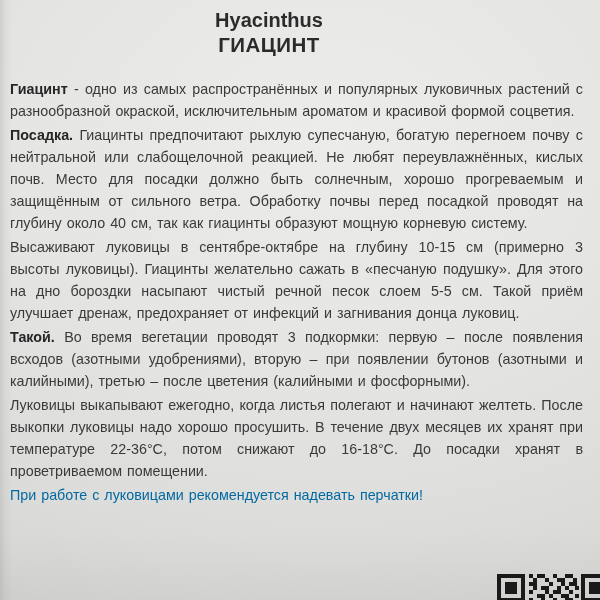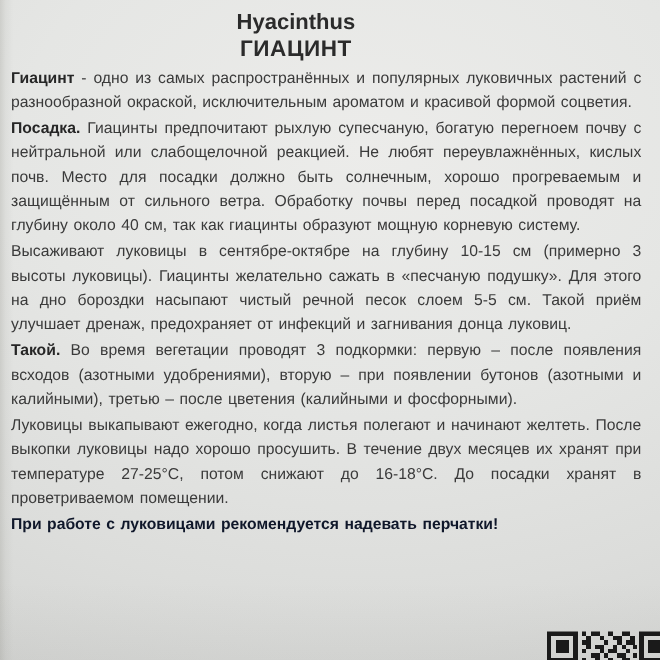--- a/index.html
+++ b/index.html
@@ -19,21 +19,21 @@
   }
   .label {
     position: absolute;
     inset: 0;
     padding: 8px 17px 0 10px;
     box-sizing: border-box;
   }
   .title-block {
     text-align: center;
     padding-right: 55px;
-    margin-bottom: 2px;
+    margin-bottom: 20px;
   }
   .title-latin {
     font-weight: bold;
     font-size: 20px;
     line-height: 24px;
     color: #2b2b2b;
   }
   .title-cyr {
     font-weight: bold;
     font-size: 20.5px;
@@ -45,22 +45,22 @@
     margin: 0 0 2px 0;
     font-size: 14.3px;
     line-height: 22px;
     text-align: justify;
     word-spacing: 1px;
   }
   .para b {
     color: #262626;
   }
   .para.warning {
-    font-weight: bold;
-    color: #0f172a;
+    font-weight: normal;
+    color: #0369a1;
     text-align: left;
   }
   .qr {
     position: absolute;
     left: 497px;
     top: 574px;
     width: 112px;
     height: 40px;
   }
   .edge-shade {
@@ -84,21 +84,21 @@
   </div>
 
   <p class="para"><b>Гиацинт</b><span> - одно из самых распространённых и популярных луковичных растений с разнообразной окраской, исключительным ароматом и красивой формой соцветия.</span></p>
 
   <p class="para"><b>Посадка.</b><span> Гиацинты предпочитают рыхлую супесчаную, богатую перегноем почву с нейтральной или слабощелочной реакцией. Не любят переувлажнённых, кислых почв. Место для посадки должно быть солнечным, хорошо прогреваемым и защищённым от сильного ветра. Обработку почвы перед посадкой проводят на глубину около 40 см, так как гиацинты образуют мощную корневую систему.</span></p>
 
   <p class="para"><b></b><span>Высаживают луковицы в сентябре-октябре на глубину 10-15 см (примерно 3 высоты луковицы). Гиацинты желательно сажать в «песчаную подушку». Для этого на дно бороздки насыпают чистый речной песок слоем 5-5 см. Такой приём улучшает дренаж, предохраняет от инфекций и загнивания донца луковиц.</span></p>
 
   <p class="para"><b>Такой.</b><span> Во время вегетации проводят 3 подкормки: первую – после появления всходов (азотными удобрениями), вторую – при появлении бутонов (азотными и калийными), третью – после цветения (калийными и фосфорными).</span></p>
 
-  <p class="para"><b></b><span>Луковицы выкапывают ежегодно, когда листья полегают и начинают желтеть. После выкопки луковицы надо хорошо просушить. В течение двух месяцев их хранят при температуре 27-25°С, потом снижают до 16-18°С. До посадки хранят в проветриваемом помещении.</span></p>
+  <p class="para"><b></b><span>Луковицы выкапывают ежегодно, когда листья полегают и начинают желтеть. После выкопки луковицы надо хорошо просушить. В течение двух месяцев их хранят при температуре 22-36°С, потом снижают до 16-18°С. До посадки хранят в проветриваемом помещении.</span></p>
 
 
   <p class="para warning"><span>При работе с луковицами рекомендуется надевать перчатки!</span></p>
 
 </div>
 
 <div class="edge-shade"></div>
 
 <svg class="qr" viewBox="0 0 112 40" xmlns="http://www.w3.org/2000/svg" shape-rendering="crispEdges">
   <g fill="#1a1a1a">

